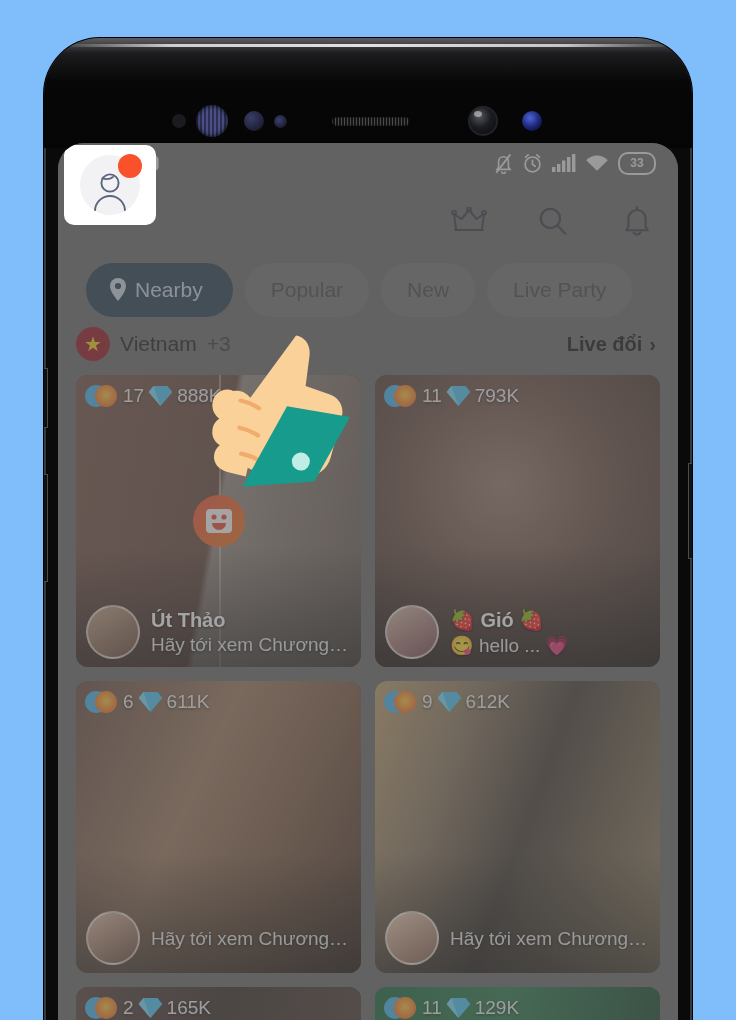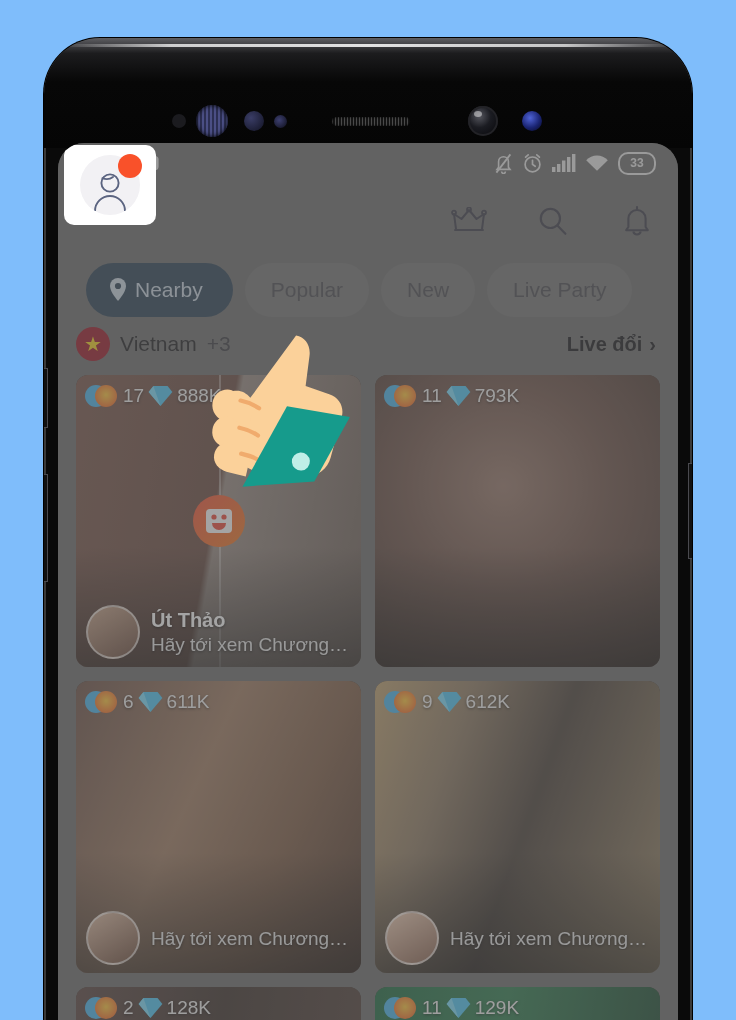--- a/index.html
+++ b/index.html
@@ -368,20 +368,27 @@
             <span class="vi-a"></span>
               <span class="vi-b"></span>
           </span>
           <span>11</span>
           <svg class="diamond" viewBox="0 0 26 23">
             <path d="M5.6 1h14.8l5 6.2L13 22 .6 7.2z" fill="#4ec8f5"></path>
             <path d="M5.6 1 13 22 .6 7.2z" fill="#7fe0ff"></path>
           </svg>
           <span>793K</span>
         </div>
+        <div class="card-footer">
+          <div class="host-avatar" style="background:linear-gradient(150deg,#d7b9a6,#7d4a52);"></div>
+          <div class="host-text">
+            <div class="host-name">🍓 Gió 🍓</div>
+            <div class="host-desc">😋 hello ... 💗</div>
+          </div>
+        </div>
       </div>
 
       <div class="stream-card">
         <div class="card-photo" style="background:linear-gradient(115deg,#6d5146 0%,#a07c62 40%,#7e5c45 68%,#4a3328 100%);"></div>
         <div class="card-scrim"></div>
         <div class="card-stats">
           <span class="viewer-icons">
             <span class="vi-a"></span>
               <span class="vi-b"></span>
           </span>
@@ -428,21 +435,21 @@
         <div class="card-stats">
           <span class="viewer-icons">
             <span class="vi-a"></span>
               <span class="vi-b"></span>
           </span>
           <span>2</span>
           <svg class="diamond" viewBox="0 0 26 23">
             <path d="M5.6 1h14.8l5 6.2L13 22 .6 7.2z" fill="#4ec8f5"></path>
             <path d="M5.6 1 13 22 .6 7.2z" fill="#7fe0ff"></path>
           </svg>
-          <span>128K</span>
+          <span>165K</span>
         </div>
       </div>
 
       <div class="stream-card">
         <div class="card-photo" style="background:linear-gradient(100deg,#1d6b41 0%,#2f7d4f 40%,#143d27 100%);"></div>
         <div class="card-stats">
           <span class="viewer-icons">
             <span class="vi-a"></span>
               <span class="vi-b"></span>
           </span>

